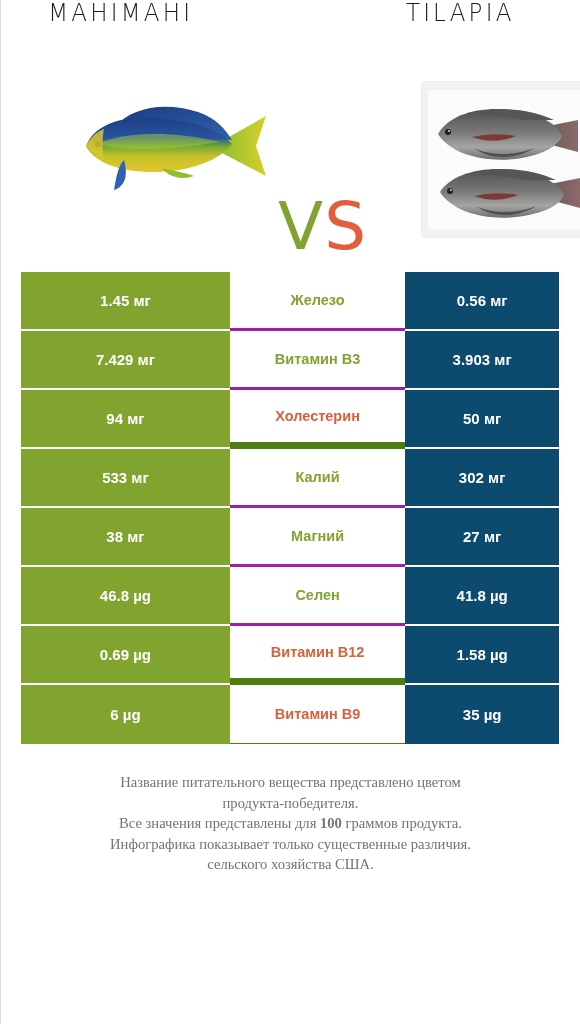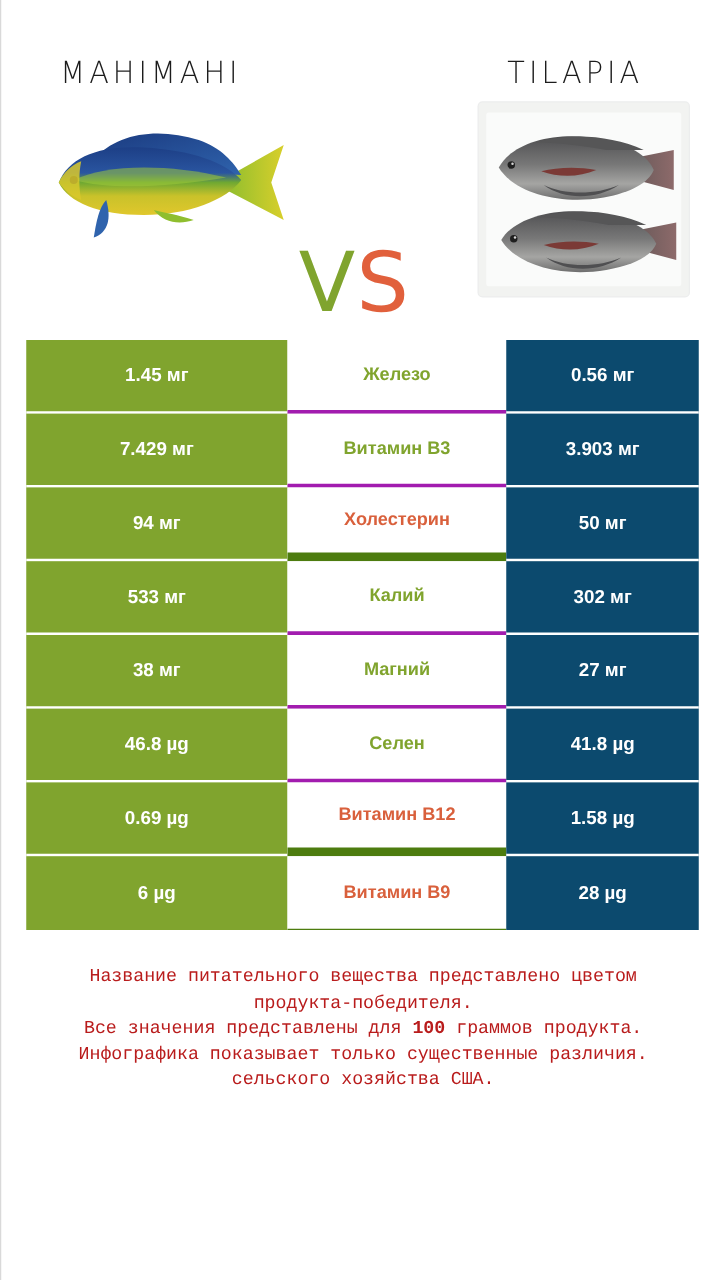--- a/index.html
+++ b/index.html
@@ -15,41 +15,42 @@
     overflow: hidden;
     position: relative;
     border-left: 1px solid #d9d9d9;
     box-sizing: border-box;
   }
 
   
   .header {
     height: 72px;
     display: flex;
-    align-items: flex-end;
+    align-items: flex-start;
     padding: 0 0 0 0;
   }
   .header-title {
     flex: 1;
     text-align: center;
     font-size: 23px;
     font-weight: 300;
     letter-spacing: 3.2px;
     color: #1c1c1c;
     font-family: "DejaVu Sans", sans-serif;
     font-stretch: normal;
     transform: scaleY(1.06);
   }
   .header-title.left  { padding-right: 60px; }
   .header-title.right { padding-left: 40px; }
 
   
   .hero {
     position: relative;
     height: 200px;
+    margin-left: 39px;
   }
   .fish-left {
     position: absolute;
     left: 30px;
     top: 22px;
     width: 200px;
     height: 105px;
   }
   .vs {
     position: absolute;
@@ -127,22 +128,22 @@
   .mid-orange { color: #d9603c; border-bottom: 7px solid #4d7c0f; }
   .row:last-child .cell-mid { border-bottom-width: 1px; }
 
   
   .footer {
     margin-top: 28px;
     padding: 0 34px;
     text-align: center;
     font-size: 14.6px;
     line-height: 20.5px;
-    color: #b91c1c;
-    font-family: Liberation Mono, monospace;
+    color: #737373;
+    font-family: Liberation Serif, serif;
     font-weight: 400;
   }
   .footer b { font-weight: 700; }
   .footer div { white-space: nowrap; }
 </style>
 </head>
 <body>
 
 <div class="header">
   <div class="header-title left">MAHIMAHI</div>
@@ -262,21 +263,21 @@
       <div class="cell cell-right">41.8 µg</div>
     </div>
     <div class="row">
       <div class="cell cell-left">0.69 µg</div>
       <div class="cell cell-mid mid-orange">Витамин B12</div>
       <div class="cell cell-right">1.58 µg</div>
     </div>
     <div class="row">
       <div class="cell cell-left">6 µg</div>
       <div class="cell cell-mid mid-orange">Витамин B9</div>
-      <div class="cell cell-right">28 µg</div>
+      <div class="cell cell-right">35 µg</div>
     </div>
   </div>
 
 <div class="footer">
   <div>Название питательного вещества представлено цветом</div>
   <div>продукта-победителя.</div>
   <div><span>Все значения представлены для </span><b>100</b><span> граммов продукта.</span></div>
   <div>Инфографика показывает только существенные различия.</div>
   <div>сельского хозяйства США.</div>
 </div>

